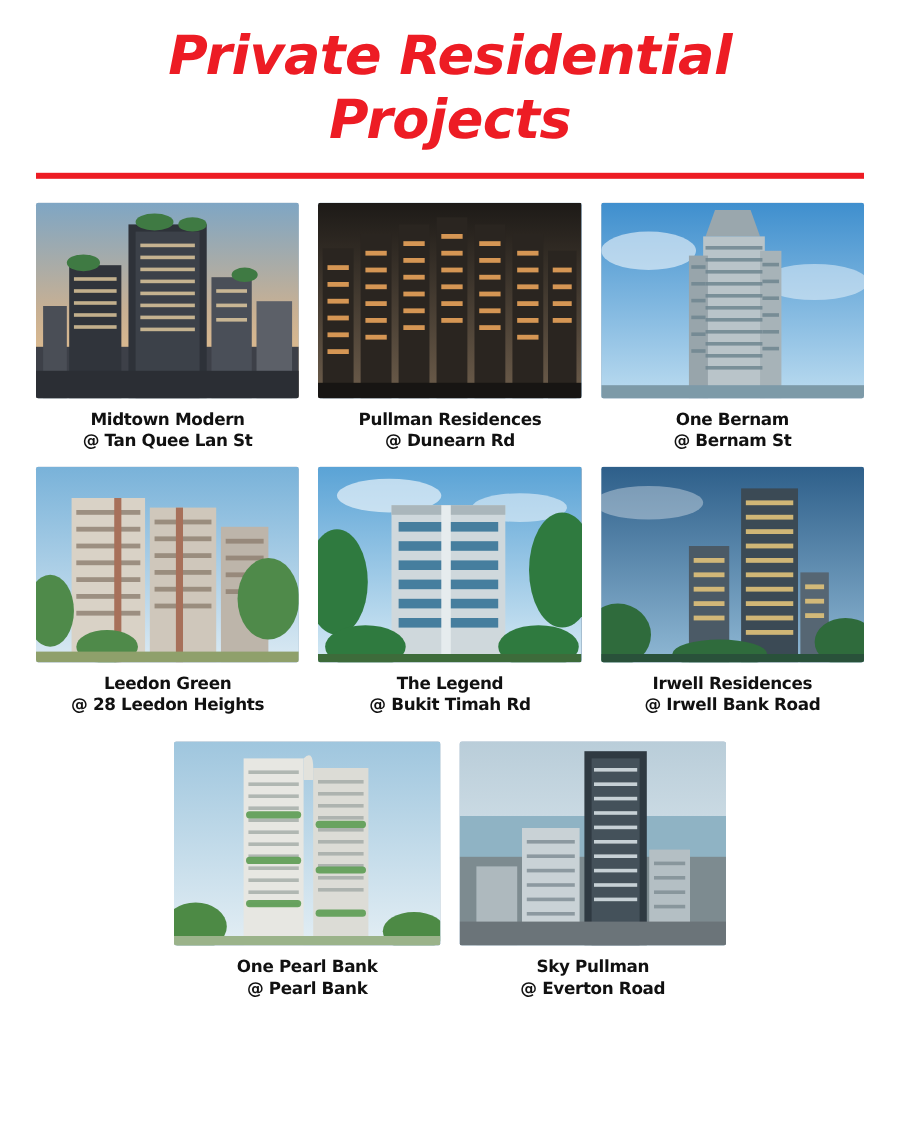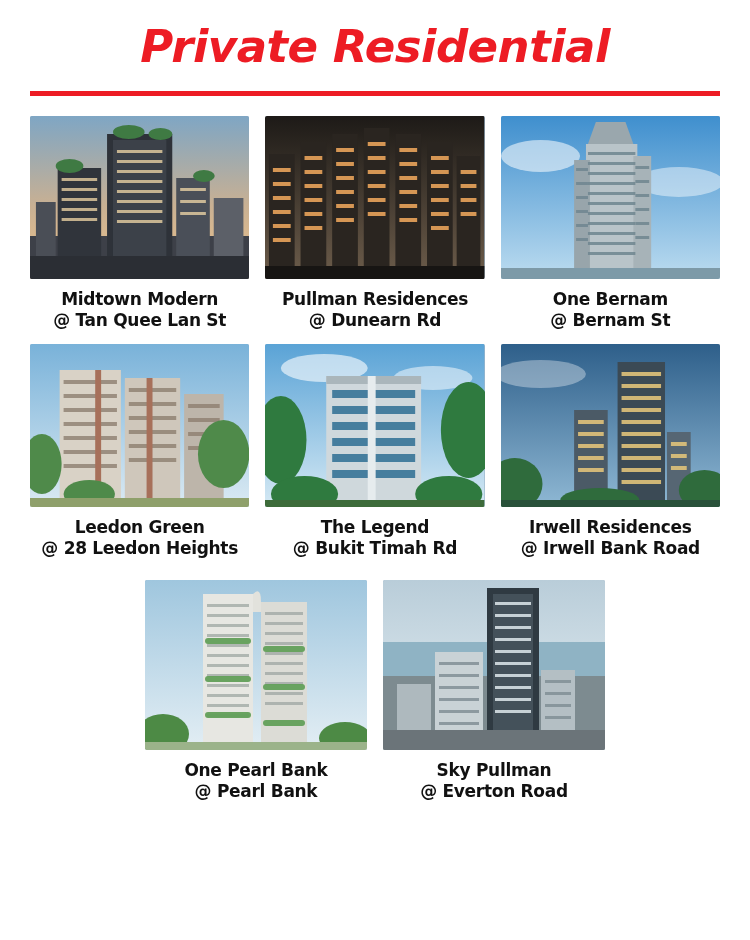--- a/index.html
+++ b/index.html
@@ -67,39 +67,40 @@
     border-radius: 2px;
     overflow: hidden;
     position: relative;
     background: #9fb6c9;
   }
   .photo svg { display: block; width: 100%; height: 100%; }
   .caption {
     margin-top: 10px;
     text-align: center;
     font-weight: bold;
-    font-size: 17px;
+    font-size: 14px;
     line-height: 1.25;
     color: #111111;
     letter-spacing: -0.3px;
     white-space: nowrap;
   }
   .caption .line2 { display: block; }
 
   .row-2 { margin-top: 12px; }
   .row-3 { margin-top: 22px; }
   .row-3 .photo { height: 170px; }
 </style>
 </head>
 <body>
 
 <div class="page">
 
   <h1 class="title">
     <span>Private Residential</span>
+    <span class="title-line2">Projects</span>
   </h1>
 
   <div class="rule"></div>
 
   <div class="grid">
 
     <div class="row row-1">
 
       <div class="card">
         <div class="photo">

